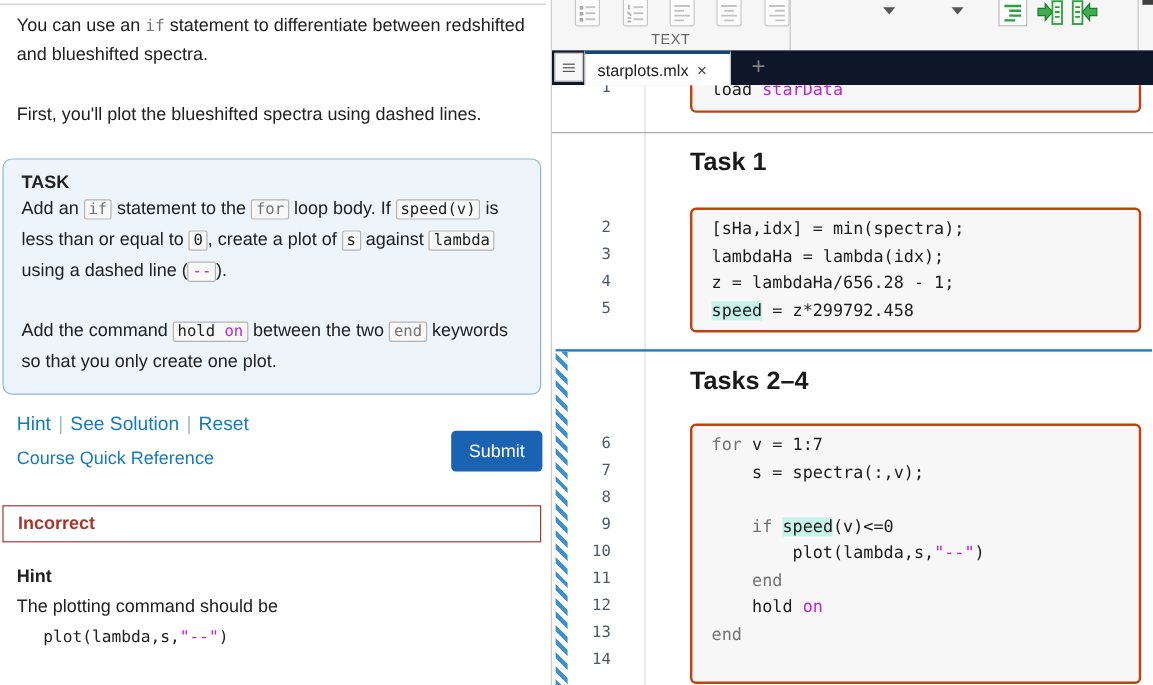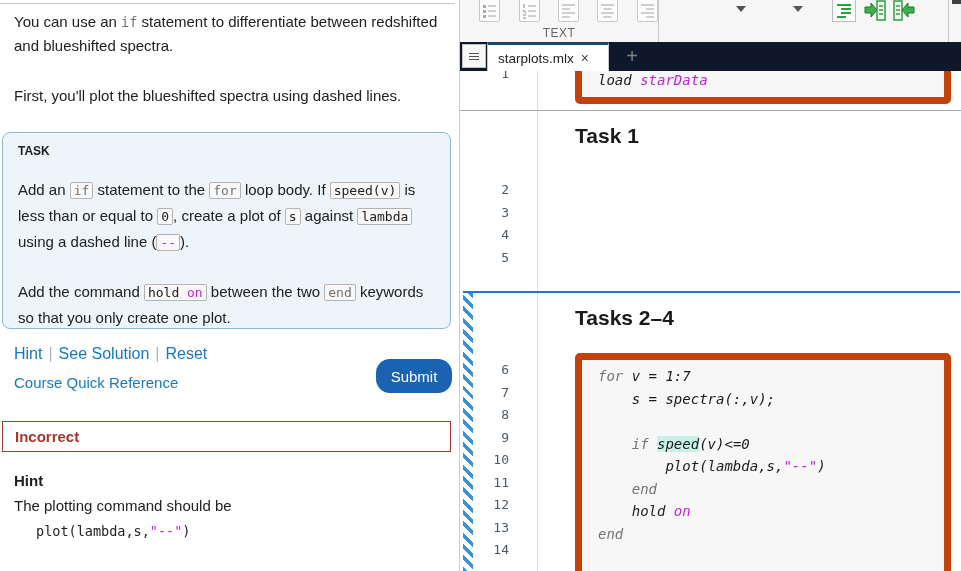--- a/index.html
+++ b/index.html
@@ -9,31 +9,31 @@
   .mono{font-family:"DejaVu Sans Mono",monospace;}
   .kw{color:#737373;}
   .str{color:#bd25d2;}
   .hl{background:#c8f2e8;}
   
   .lp-rule{top:3px;left:0;width:455px;border-top:1px solid #c8c8c8;}
   .lp-p{left:14px;width:432px;font-size:15px;line-height:24px;}
   .lp-p .mono{font-size:13.5px;}
   .task-box{left:2px;top:132px;width:449px;height:197px;box-sizing:border-box;
             background:#edf4fa;border:1px solid #8fb7d4;border-radius:8px;padding:11px 15px;}
-  .task-title{font-size:12px;font-weight:bold;margin-bottom:19px;}
+  .task-title{font-size:15px;font-weight:bold;margin-bottom:0;}
   .task-p{font-size:15px;line-height:25px;}
   .task-p + .task-p{margin-top:24px;}
   .tok{font-family:"DejaVu Sans Mono",monospace;font-size:13px;background:#f8f8f8;
        border:1px solid #b3b3b3;border-radius:2px;padding:0 3px;white-space:pre;}
   .links-row{left:14px;top:345px;font-size:16px;}
   .link{color:#1579c0;cursor:pointer;text-decoration:none;}
   .pipe{color:#9fb8cb;margin:0 6px;}
   .cqr{left:14px;top:374px;font-size:15px;}
   .submit-btn{left:376px;top:359px;width:76px;height:34px;background:#1a63b2;border:none;
-              border-radius:14px;color:#fff;font-size:15px;font-family:"Liberation Sans",sans-serif;cursor:pointer;}
+              border-radius:4px;color:#fff;font-size:15px;font-family:"Liberation Sans",sans-serif;cursor:pointer;}
   .incorrect-box{left:2px;top:421px;width:449px;height:31px;box-sizing:border-box;
                  border:1px solid #a5382e;color:#a5382e;font-weight:bold;font-size:15px;
                  line-height:29px;padding-left:12px;}
   .hint-h{left:14px;top:472px;font-size:15px;font-weight:bold;}
   .hint-t{left:14px;top:497px;font-size:15px;text-align:center;}
   .hint-code{left:36px;top:523px;font-size:13.5px;}
   
   .panel-divider{left:459px;top:0;height:571px;border-left:1px solid #cdcdcd;}
   .toolbar{left:460px;top:0;width:501px;height:42px;background:#f6f6f6;border-bottom:1px solid #d2d2d2;overflow:hidden;}
   .tb-sep{top:0;height:42px;border-left:1px solid #c8c8c8;}
@@ -50,22 +50,22 @@
   .tab{left:27px;top:0;width:122px;height:29px;box-sizing:border-box;background:#fff;z-index:3;
        border-top:3px solid #17466e;border-left:1px solid #c9c9c9;border-right:1px solid #c9c9c9;
        display:flex;align-items:center;padding-left:10px;font-size:13.5px;}
   .tab-close{margin-left:7px;color:#444;font-size:14px;cursor:pointer;}
   .newtab{left:160px;top:1px;width:24px;height:26px;color:#808080;font-size:20px;text-align:center;line-height:26px;cursor:pointer;}
   .editor{left:460px;top:71px;width:501px;height:500px;background:#fff;overflow:hidden;}
   .gutter-vline{left:77px;top:0;height:500px;border-left:1px solid #dcdcdc;}
   .sec{left:0;display:flex;align-items:flex-start;}
   .gut{width:115px;box-sizing:border-box;padding:6px 66px 0 0;text-align:right;}
   .gut-num{font-family:"DejaVu Sans Mono",monospace;font-size:13px;line-height:22.5px;color:#4b5a66;}
-  .cbox{width:376px;box-sizing:border-box;background:#f7f7f7;border:7px solid #c2410c;
-        border-radius:5px;padding:5px 8px 5px 16px;font-style:italic;}
+  .cbox{width:376px;box-sizing:border-box;background:#f7f7f7;border:2px solid #c2410c;
+        border-radius:5px;padding:5px 8px 5px 16px;}
   .code-line{font-family:"DejaVu Sans Mono",monospace;font-size:14px;line-height:22.5px;
              white-space:pre;color:#1b1b1b;min-height:22.5px;}
   .sec-divider{left:0;top:39px;width:501px;border-top:1px solid #ababab;}
   .ed-heading{left:115px;font-size:21px;font-weight:bold;color:#1a1a1a;}
   .blue-line{left:3px;top:220px;width:497px;height:2px;background:#1c7cc5;}
   .hatch{left:3px;top:222px;width:10px;height:278px;
          background:repeating-linear-gradient(45deg,#3b91d3 0 3.5px,#ffffff 3.5px 8px);}
 </style>
 </head>
 <body>
@@ -230,20 +230,26 @@
   <div class="abs sec-divider"></div>
 
   <div class="abs ed-heading" style="top:53px;">Task 1</div>
 
   <div class="abs sec" style="top:102px;">
     <div class="gut">
         <div class="gut-num">2</div>
         <div class="gut-num">3</div>
         <div class="gut-num">4</div>
         <div class="gut-num">5</div>
+      </div>
+    <div class="cbox">
+        <div class="code-line"><span>[sHa,idx] = min(spectra);</span></div>
+        <div class="code-line"><span>lambdaHa = lambda(idx);</span></div>
+        <div class="code-line"><span>z = lambdaHa/656.28 - 1;</span></div>
+        <div class="code-line"><span class="hl">speed</span><span> = z*299792.458</span></div>
       </div>
   </div>
 
   <div class="abs blue-line"></div>
   <div class="abs hatch"></div>
 
   <div class="abs ed-heading" style="top:235px;">Tasks 2–4</div>
 
   <div class="abs sec" style="top:282px;">
     <div class="gut">

